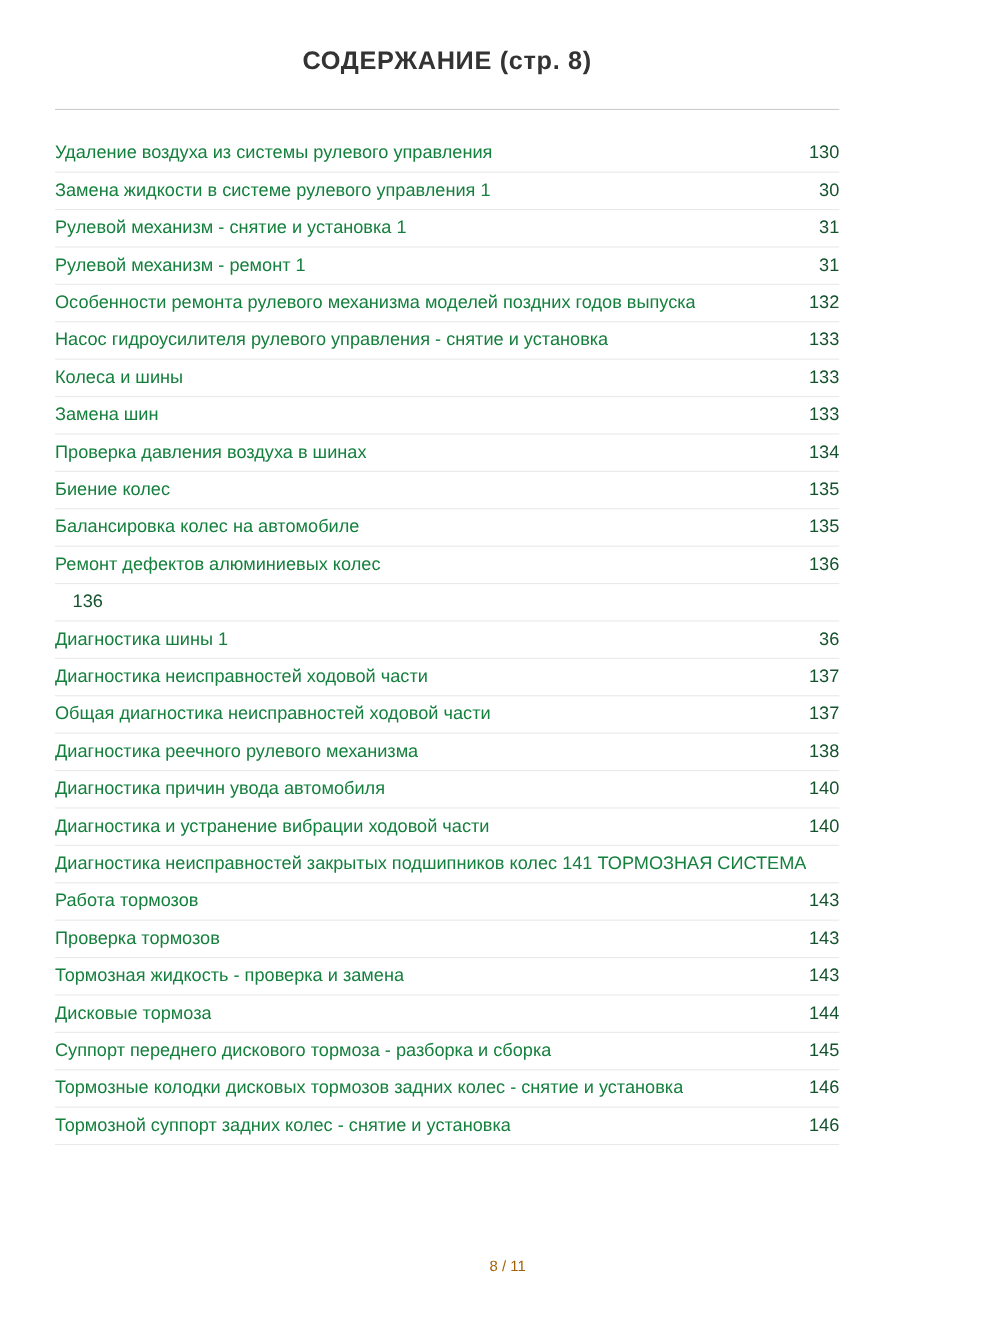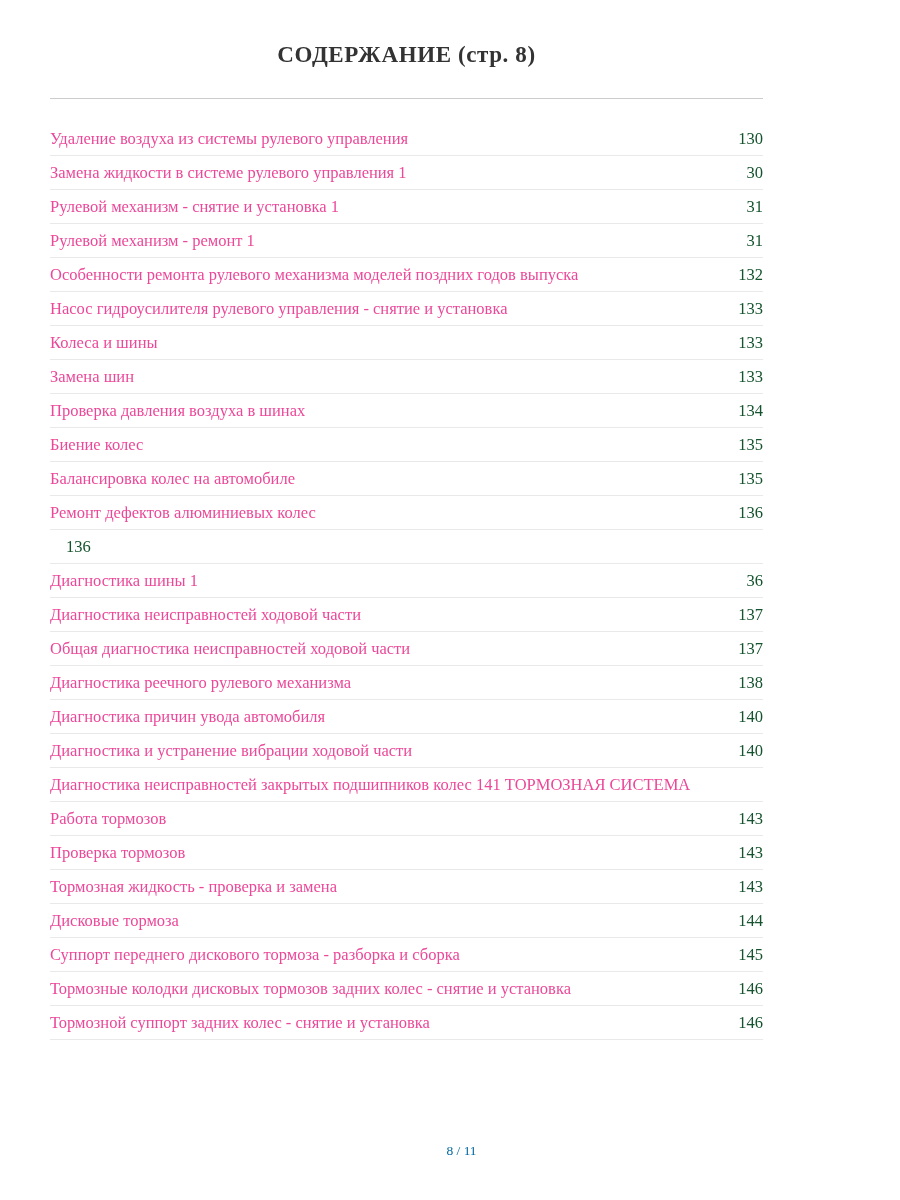--- a/index.html
+++ b/index.html
@@ -11,21 +11,20 @@
     height: 1200px;
     font-family: "Liberation Sans", sans-serif;
     position: relative;
     overflow: hidden;
   }
   .page {
     width: 813px;
     height: 1200px;
     position: relative;
     padding: 0 50px;
-    font-family: Liberation Serif, serif;
   }
   .page-title {
     margin: 0;
     padding-top: 42px;
     text-align: center;
     font-size: 23px;
     font-weight: 700;
     letter-spacing: 0.6px;
     color: #333333;
   }
@@ -40,39 +39,39 @@
   .toc-row {
     display: flex;
     justify-content: space-between;
     align-items: center;
     height: 34px;
     border-bottom: 1px solid #e9e9e9;
     cursor: default;
   }
   .toc-title {
     font-size: 16.5px;
-    color: #ec4899;
+    color: #15803d;
     white-space: nowrap;
     overflow: hidden;
     text-align: right;
   }
   .toc-page {
     font-size: 16.5px;
     color: #14532d;
     padding-left: 16px;
     white-space: nowrap;
   }
   .page-footer {
     position: absolute;
     left: 0;
     top: 1143px;
     width: 900px;
     text-align: center;
     font-size: 13.5px;
-    color: #0369a1;
+    color: #a16207;
     padding-left: 23px;
   }
 </style>
 </head>
 <body>
 
 <div class="page">
   <h1 class="page-title">СОДЕРЖАНИЕ (стр. 8)</h1>
 
   <hr class="top-rule">

